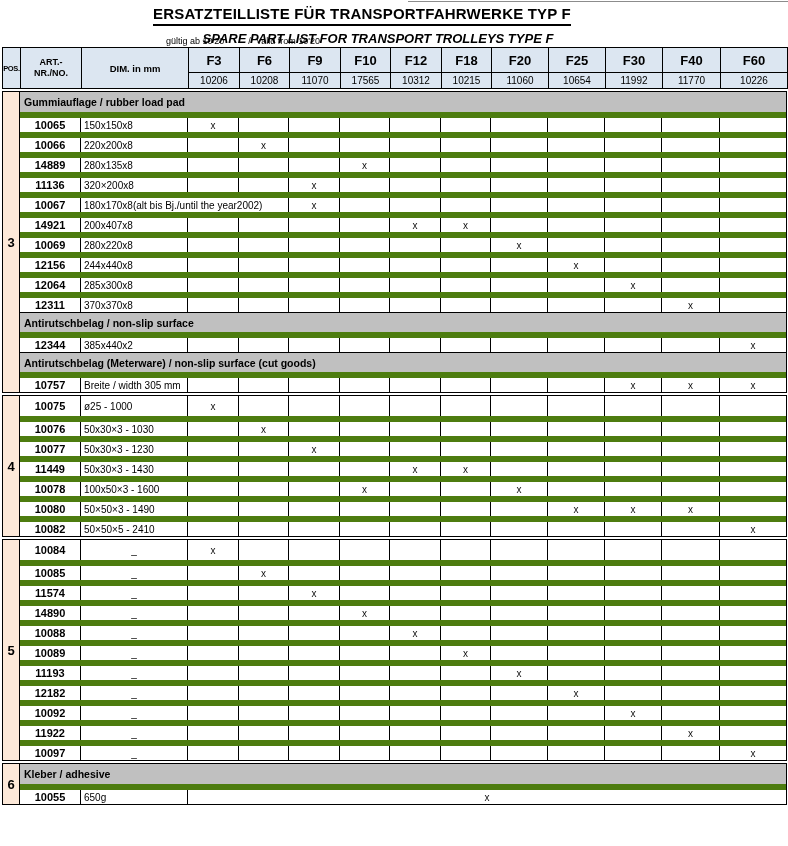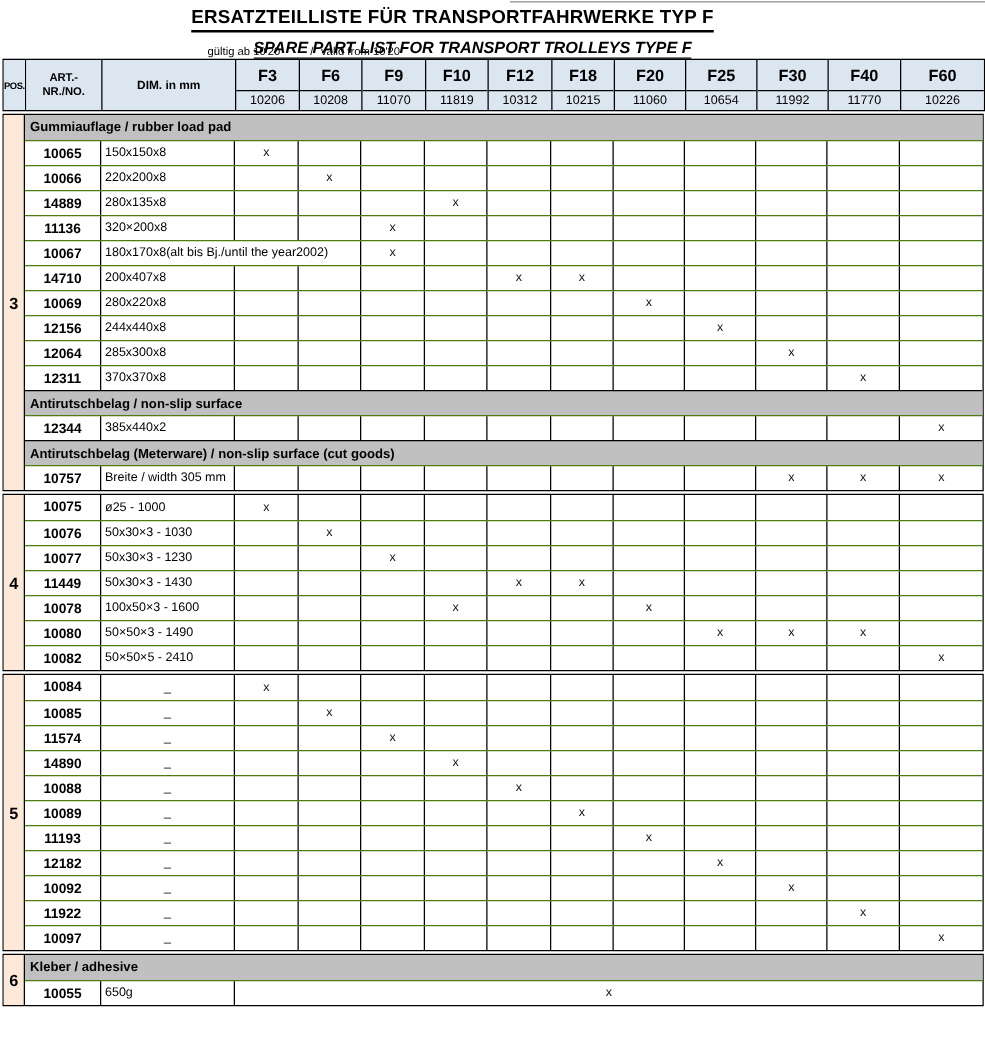--- a/index.html
+++ b/index.html
@@ -39,21 +39,21 @@
 
   
   .groups { position:absolute; top:91px; left:2px; display:flex; flex-direction:column; gap:2px; }
   .group { display:flex; border:1px solid #000; background:#fff; }
   .pos-cell { width:17px; background:#fde9d9; border-right:1px solid #000; display:flex; align-items:center;
               justify-content:center; font-weight:bold; font-size:13px; }
   .grows { display:flex; flex-direction:column; width:766px; }
   .grows > :first-child { border-top:none; }
   .secbar { width:766px; height:20px; background:#c0c0c0; border-top:1px solid #000; font-weight:bold; font-size:10.5px;
             display:flex; align-items:center; padding-left:4px; white-space:nowrap; overflow:hidden; }
-  .prow { display:flex; width:766px; height:20px; border-top:1px solid #4d7c0f; }
+  .prow { display:flex; width:766px; height:20px; border-top:6px solid #4d7c0f; }
   .c { border-left:1px solid #000; display:flex; align-items:center; height:100%; overflow:visible; }
   .prow .c:first-child { border-left:none; }
   .c.art { width:60px; justify-content:center; font-weight:bold; font-size:11px; }
   .c.dim { width:107px; font-size:10px; padding-left:3px; white-space:nowrap; }
   .c.dim.center { justify-content:center; padding-left:0; }
   .c.mark { justify-content:center; font-size:10px; color:#111; }
 </style>
 </head>
 <body>
 
@@ -84,21 +84,21 @@
         <div class="fcol" style="width: 50px;">
           <div class="fcode">F6</div>
           <div class="fnum">10208</div>
         </div>
         <div class="fcol" style="width: 51px;">
           <div class="fcode">F9</div>
           <div class="fnum">11070</div>
         </div>
         <div class="fcol" style="width: 50px;">
           <div class="fcode">F10</div>
-          <div class="fnum">11819</div>
+          <div class="fnum">17565</div>
         </div>
         <div class="fcol" style="width: 51px;">
           <div class="fcode">F12</div>
           <div class="fnum">10312</div>
         </div>
         <div class="fcol" style="width: 50px;">
           <div class="fcode">F18</div>
           <div class="fnum">10215</div>
         </div>
         <div class="fcol" style="width: 57px;">
@@ -196,21 +196,21 @@
             <div class="c mark" style="width: 50px;"></div>
             <div class="c mark" style="width: 51px;"></div>
             <div class="c mark" style="width: 50px;"></div>
             <div class="c mark" style="width: 57px;"></div>
             <div class="c mark" style="width: 57px;"></div>
             <div class="c mark" style="width: 57px;"></div>
             <div class="c mark" style="width: 58px;"></div>
             <div class="c mark" style="width: 67px;"></div>
           </div>
           <div class="prow">
-            <div class="c art">14710</div>
+            <div class="c art">14921</div>
             <div class="c dim" style="width: 107px;">200x407x8</div>
             <div class="c mark" style="width: 51px;"></div>
             <div class="c mark" style="width: 50px;"></div>
             <div class="c mark" style="width: 51px;"></div>
             <div class="c mark" style="width: 50px;"></div>
             <div class="c mark" style="width: 51px;">x</div>
             <div class="c mark" style="width: 50px;">x</div>
             <div class="c mark" style="width: 57px;"></div>
             <div class="c mark" style="width: 57px;"></div>
             <div class="c mark" style="width: 57px;"></div>

